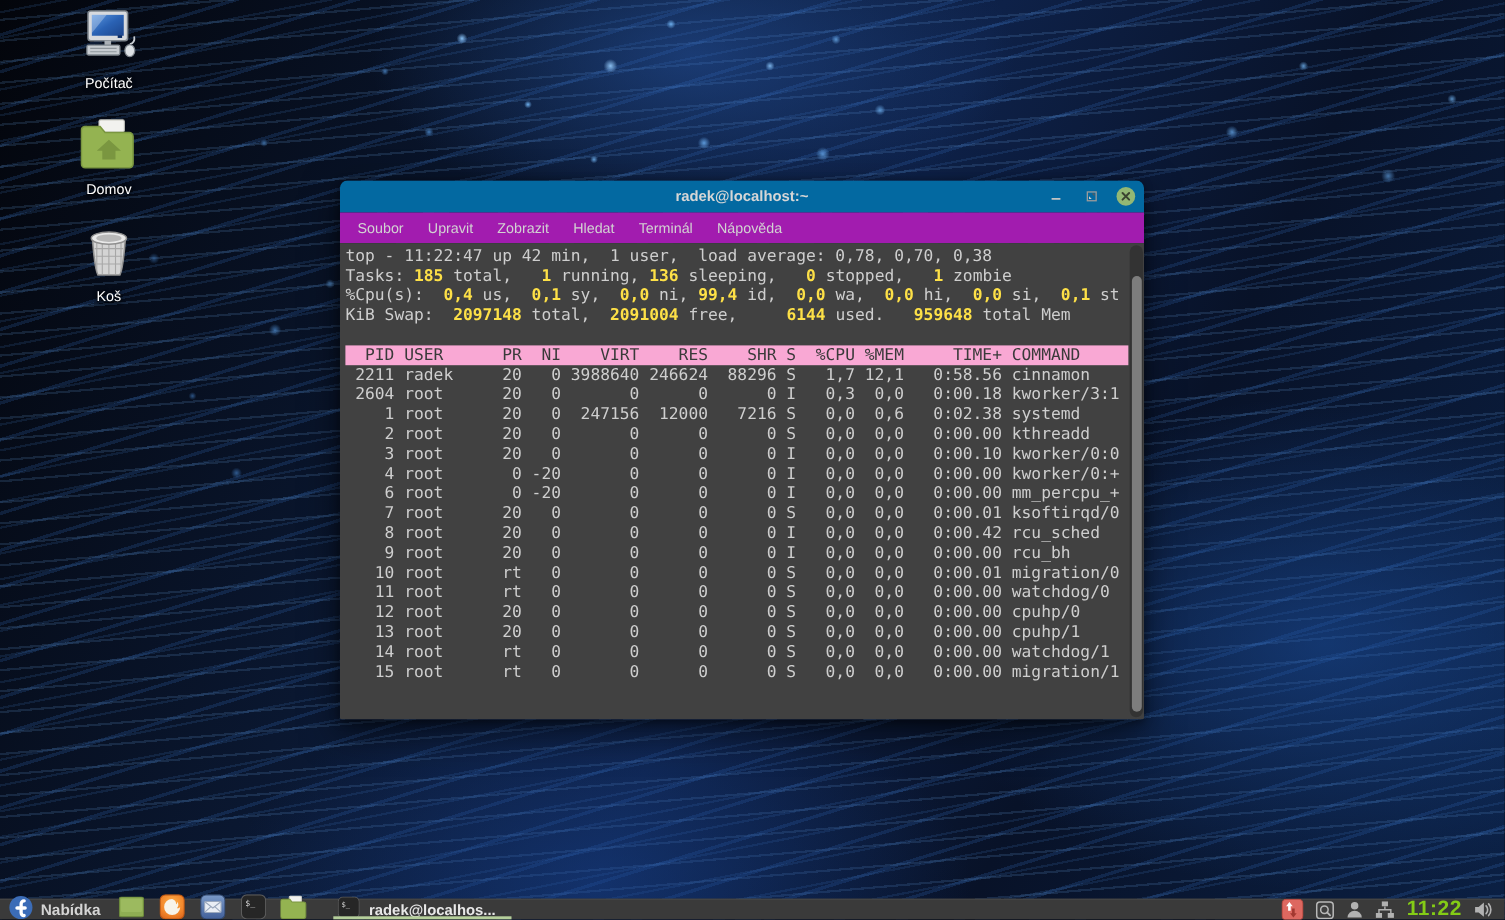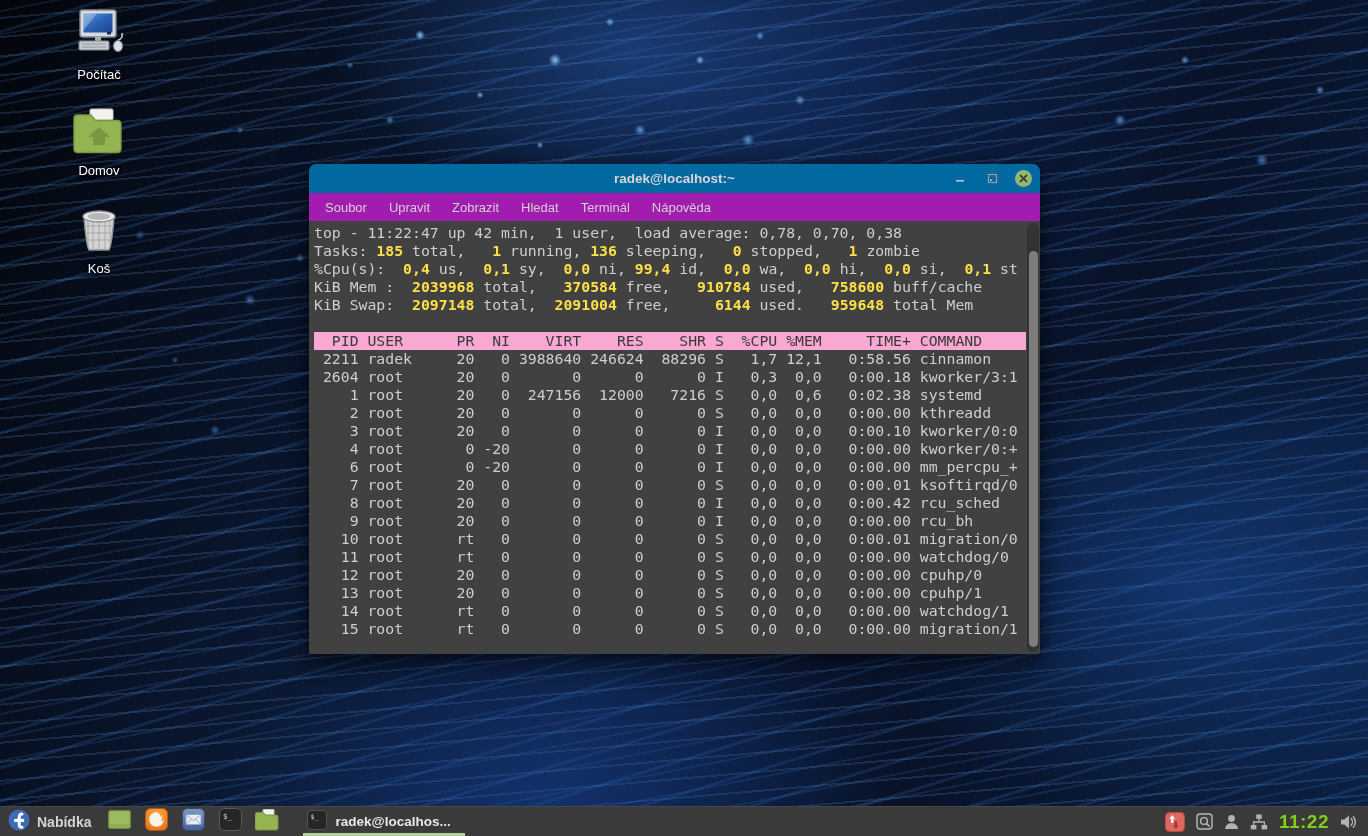--- a/index.html
+++ b/index.html
@@ -79,21 +79,21 @@
   .tline { font-family:"DejaVu Sans Mono", monospace; font-size:14.8px;
     line-height:18px; height:18px; white-space:pre; color:#cecece; }
   .tline .b, .tline.b { font-weight:bold; color:#fde047; }
   .tline.thead { background:#f9a8d4; color:#3a3a3a; }
   .scrollbar { position:absolute; top:2px; bottom:2px; right:1px; width:12px;
     background:#333333; border-radius:6px; }
   .scroll-thumb { position:absolute; left:1.5px; width:9px; top:28px; bottom:5px;
     background:#7d7d7d; border-radius:5px; }
 
   
-  .taskbar { position:absolute; left:0; right:0; bottom:0; height:30px;
+  .taskbar { position:absolute; left:0; right:0; bottom:0; height:19px;
     background:#3a3a3a; border-top:1px solid #474747;
     display:flex; align-items:center; padding:0 6px; }
   .menu-button { display:flex; align-items:center; gap:7px; padding:0 8px 0 2px;
     height:100%; }
   .menu-button .mlabel { font-size:14px; font-weight:bold; color:#d4d4d4; }
   .launchers { display:flex; align-items:center; gap:13px; margin-left:8px; }
   .launcher { width:24px; height:24px; display:flex; align-items:center;
     justify-content:center; }
   .window-list { display:flex; align-items:center; margin-left:22px; height:100%; }
   .task-button { position:relative; display:flex; align-items:center; gap:8px;
@@ -188,21 +188,20 @@
       <span class="menu-item">Zobrazit</span>
       <span class="menu-item">Hledat</span>
       <span class="menu-item">Terminál</span>
       <span class="menu-item">Nápověda</span>
     </div>
   <div class="term">
     <div class="term-out" id="term-out">
         <div class="tline"><span>top - 11:22:47 up 42 min,  1 user,  load average: 0,78, 0,70, 0,38</span></div>
         <div class="tline"><span>Tasks: </span><span class="b">185</span><span> total,   </span><span class="b">1</span><span> running, </span><span class="b">136</span><span> sleeping,   </span><span class="b">0</span><span> stopped,   </span><span class="b">1</span><span> zombie</span></div>
         <div class="tline"><span>%Cpu(s):  </span><span class="b">0,4</span><span> us,  </span><span class="b">0,1</span><span> sy,  </span><span class="b">0,0</span><span> ni, </span><span class="b">99,4</span><span> id,  </span><span class="b">0,0</span><span> wa,  </span><span class="b">0,0</span><span> hi,  </span><span class="b">0,0</span><span> si,  </span><span class="b">0,1</span><span> st</span></div>
-        <div class="tline"><span>KiB Mem :  </span><span class="b">2039968</span><span> total,   </span><span class="b">370584</span><span> free,   </span><span class="b">910784</span><span> used,   </span><span class="b">758600</span><span> buff/cache</span></div>
         <div class="tline"><span>KiB Swap:  </span><span class="b">2097148</span><span> total,  </span><span class="b">2091004</span><span> free,     </span><span class="b">6144</span><span> used.   </span><span class="b">959648</span><span> total Mem</span></div>
         <div class="tline"> </div>
         <div class="tline thead">  PID USER      PR  NI    VIRT    RES    SHR S  %CPU %MEM     TIME+ COMMAND     </div>
         <div class="tline"> 2211 radek     20   0 3988640 246624  88296 S   1,7 12,1   0:58.56 cinnamon   </div>
         <div class="tline"> 2604 root      20   0       0      0      0 I   0,3  0,0   0:00.18 kworker/3:1</div>
         <div class="tline">    1 root      20   0  247156  12000   7216 S   0,0  0,6   0:02.38 systemd    </div>
         <div class="tline">    2 root      20   0       0      0      0 S   0,0  0,0   0:00.00 kthreadd   </div>
         <div class="tline">    3 root      20   0       0      0      0 I   0,0  0,0   0:00.10 kworker/0:0</div>
         <div class="tline">    4 root       0 -20       0      0      0 I   0,0  0,0   0:00.00 kworker/0:+</div>
         <div class="tline">    6 root       0 -20       0      0      0 I   0,0  0,0   0:00.00 mm_percpu_+</div>

